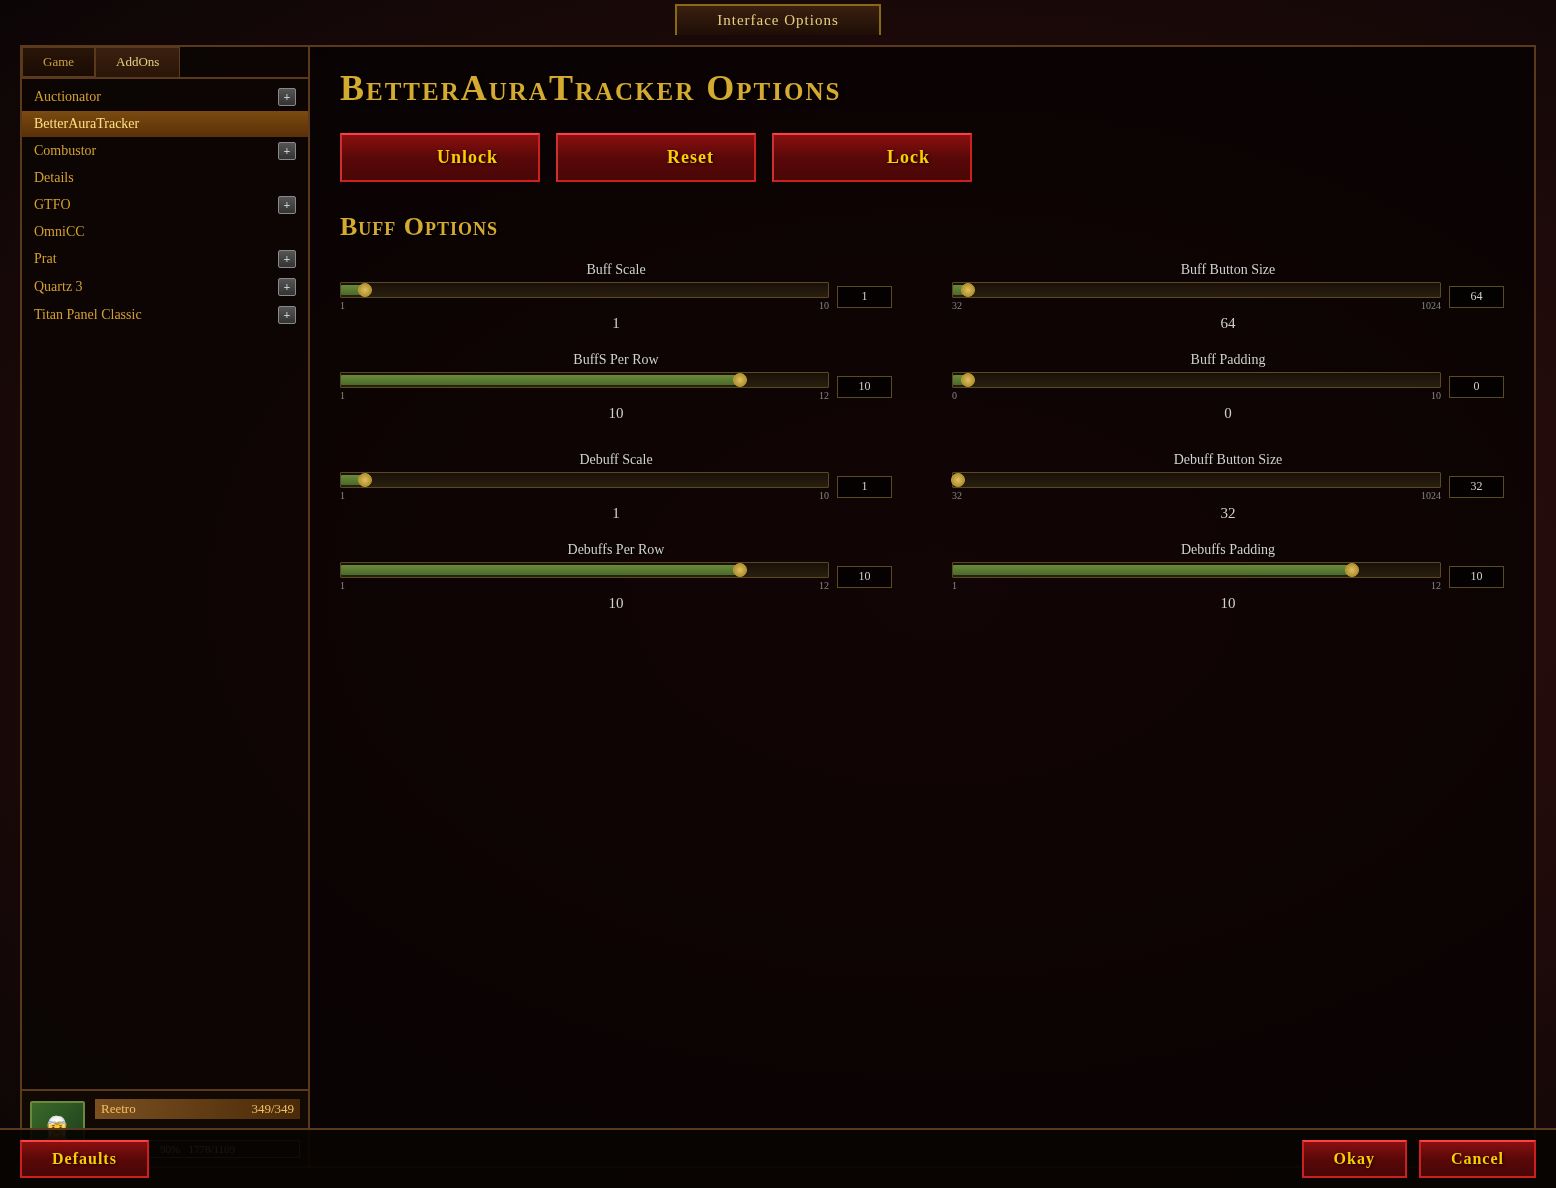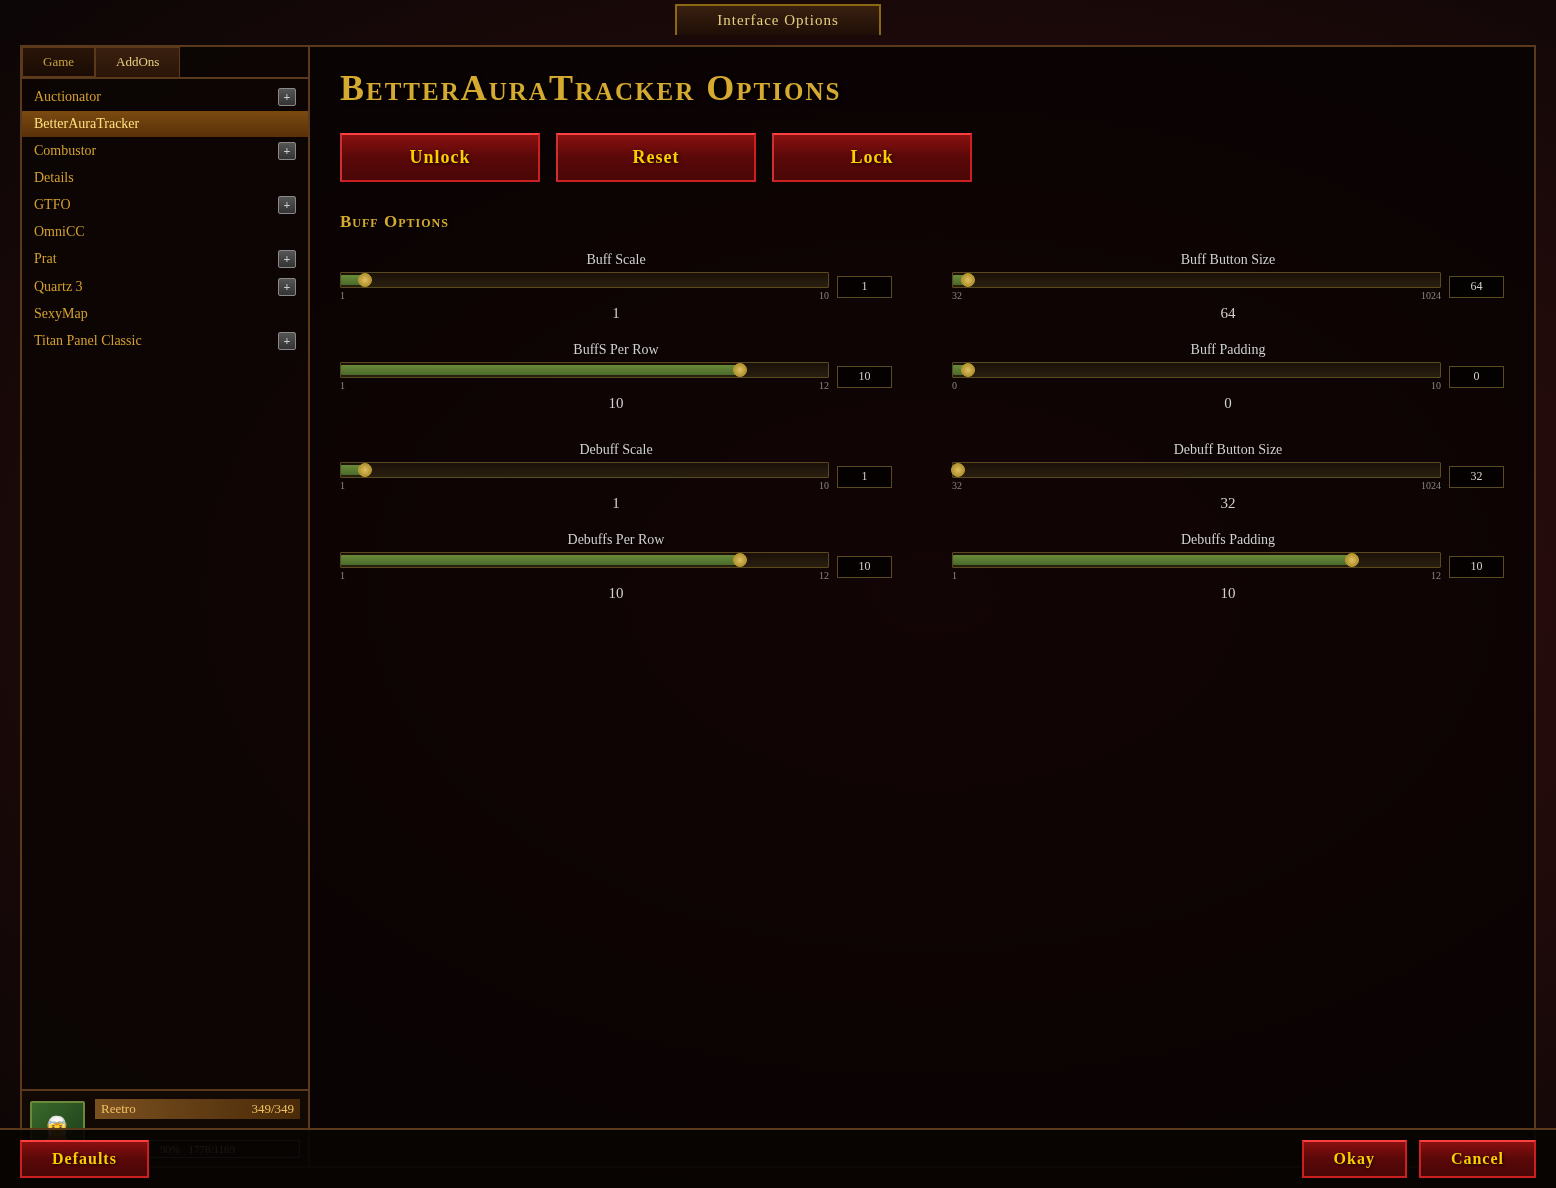--- a/index.html
+++ b/index.html
@@ -222,27 +222,27 @@
       border-top-color: #ff4040;
       border-left-color: #cc3030;
       color: #ffcc00;
       font-size: 18px;
       font-family: 'Georgia', serif;
       font-weight: bold;
       padding: 12px 40px;
       cursor: pointer;
       text-shadow: 1px 1px 3px rgba(0,0,0,0.9);
       min-width: 200px;
-      text-align: center;
+      text-align: right;
       letter-spacing: 1px;
     }
 
     
     .section-header {
-      font-size: 17px;
+      font-size: 26px;
       color: #d4aa30;
       font-family: 'Georgia', serif;
       font-variant: small-caps;
       font-weight: bold;
       letter-spacing: 1px;
       margin-bottom: 20px;
       text-shadow: 1px 1px 3px rgba(0,0,0,0.8);
     }
 
     
@@ -426,23 +426,20 @@
         <div class="sidebar-item">
           <span>Prat</span>
           <span class="plus-icon">+</span>
         </div>
 
         <div class="sidebar-item">
           <span>Quartz 3</span>
           <span class="plus-icon">+</span>
         </div>
 
-        <div class="sidebar-item">
-          <span>SexyMap</span>
-        </div>
 
         <div class="sidebar-item">
           <span>Titan Panel Classic</span>
           <span class="plus-icon">+</span>
         </div>
 
       </div>
 
       <div class="player-info">
         <div class="player-avatar">

